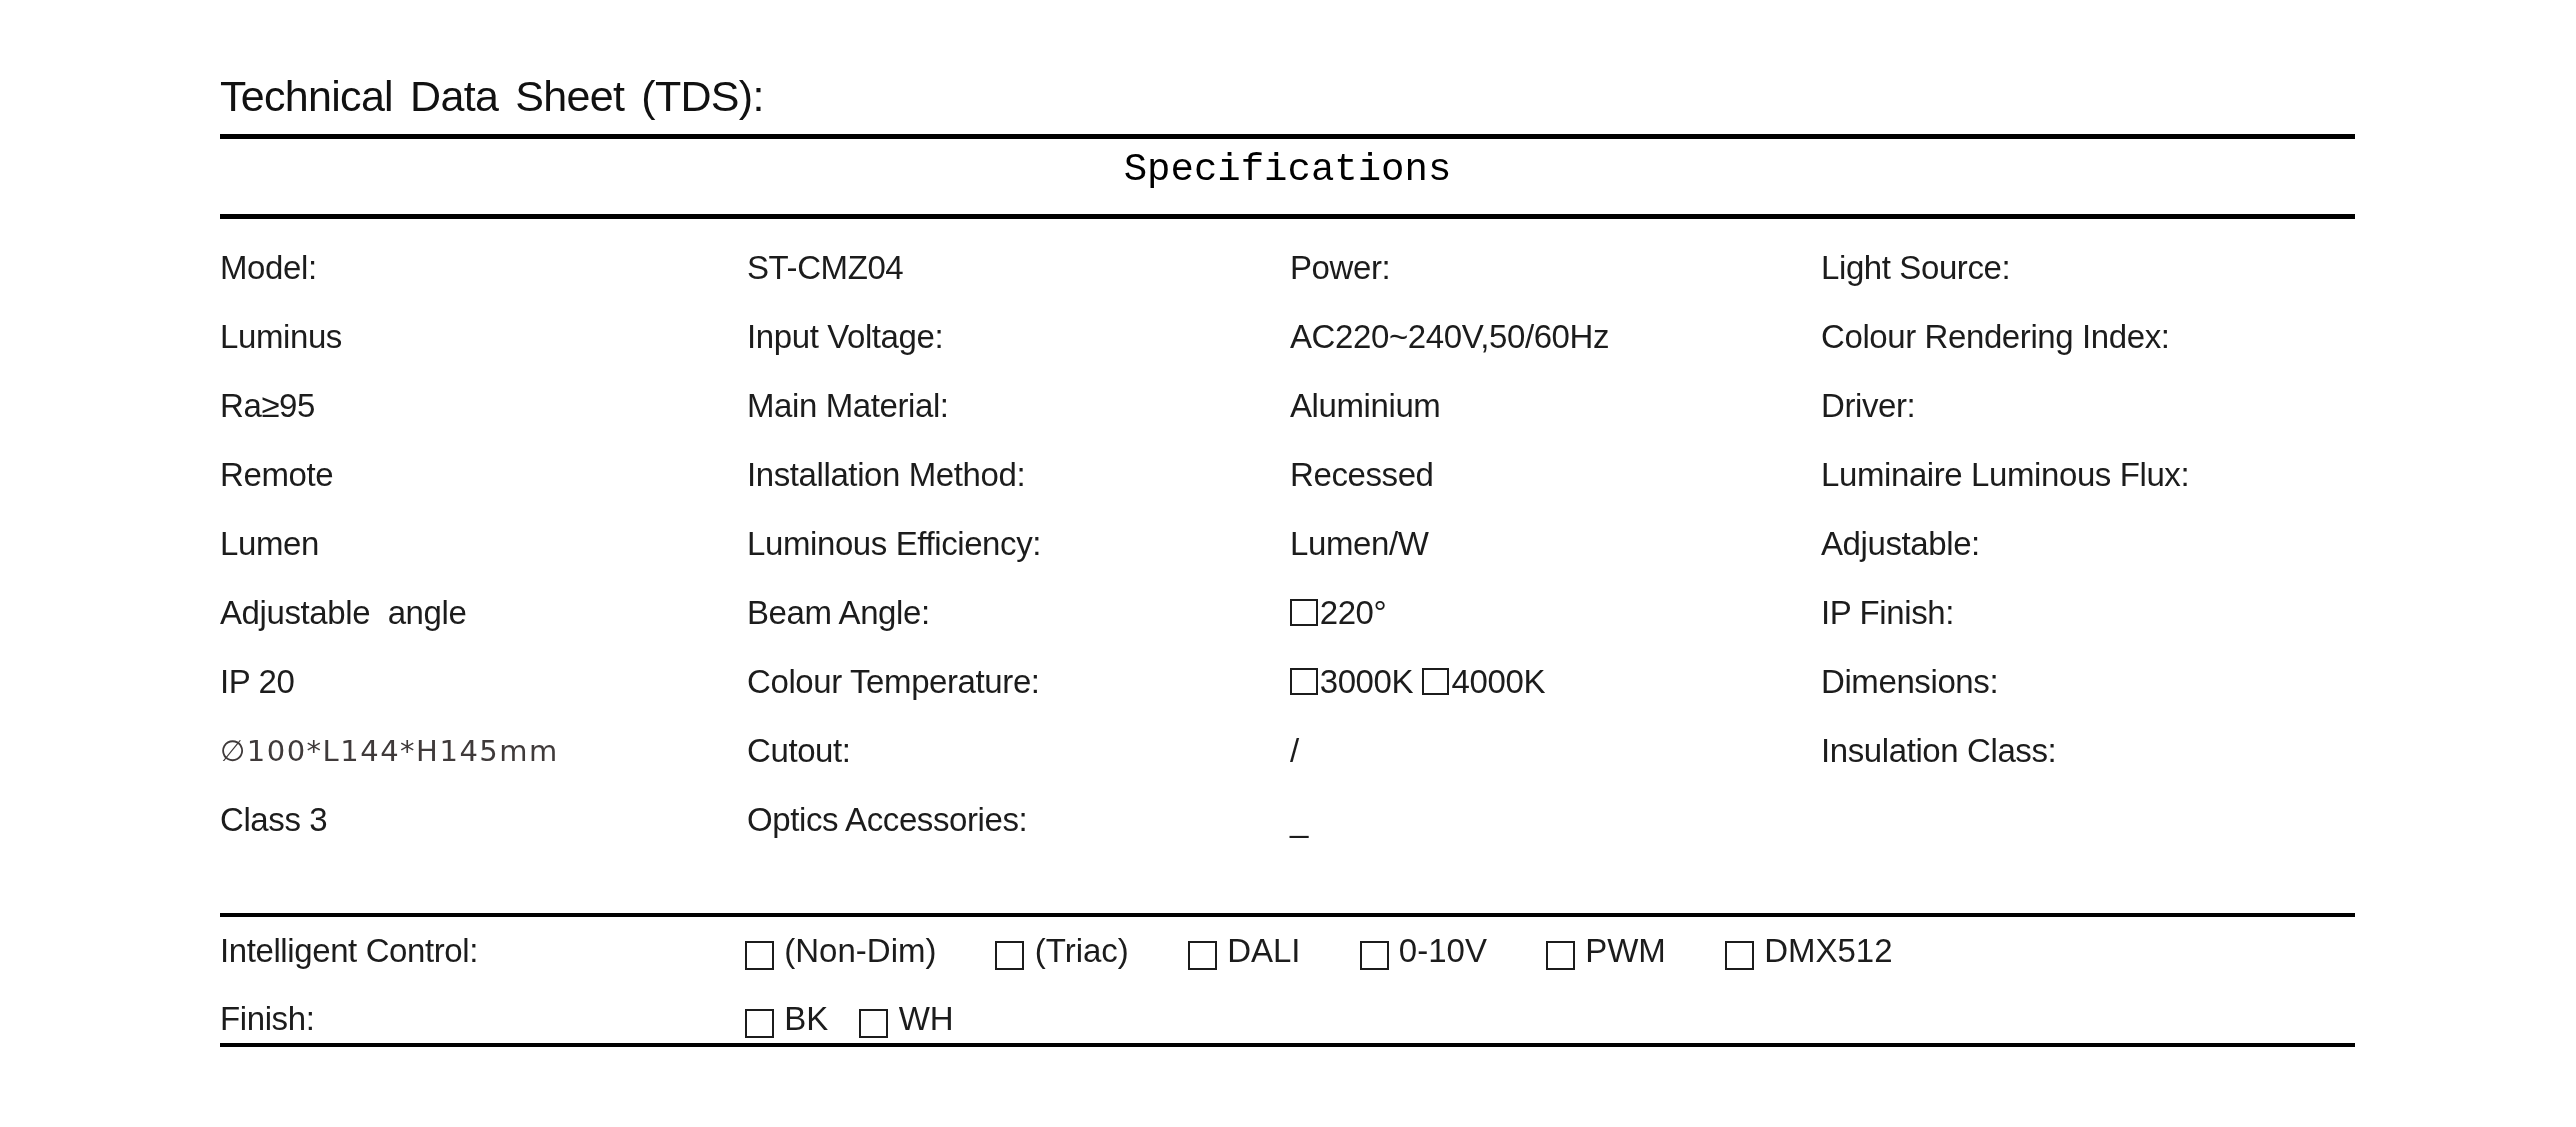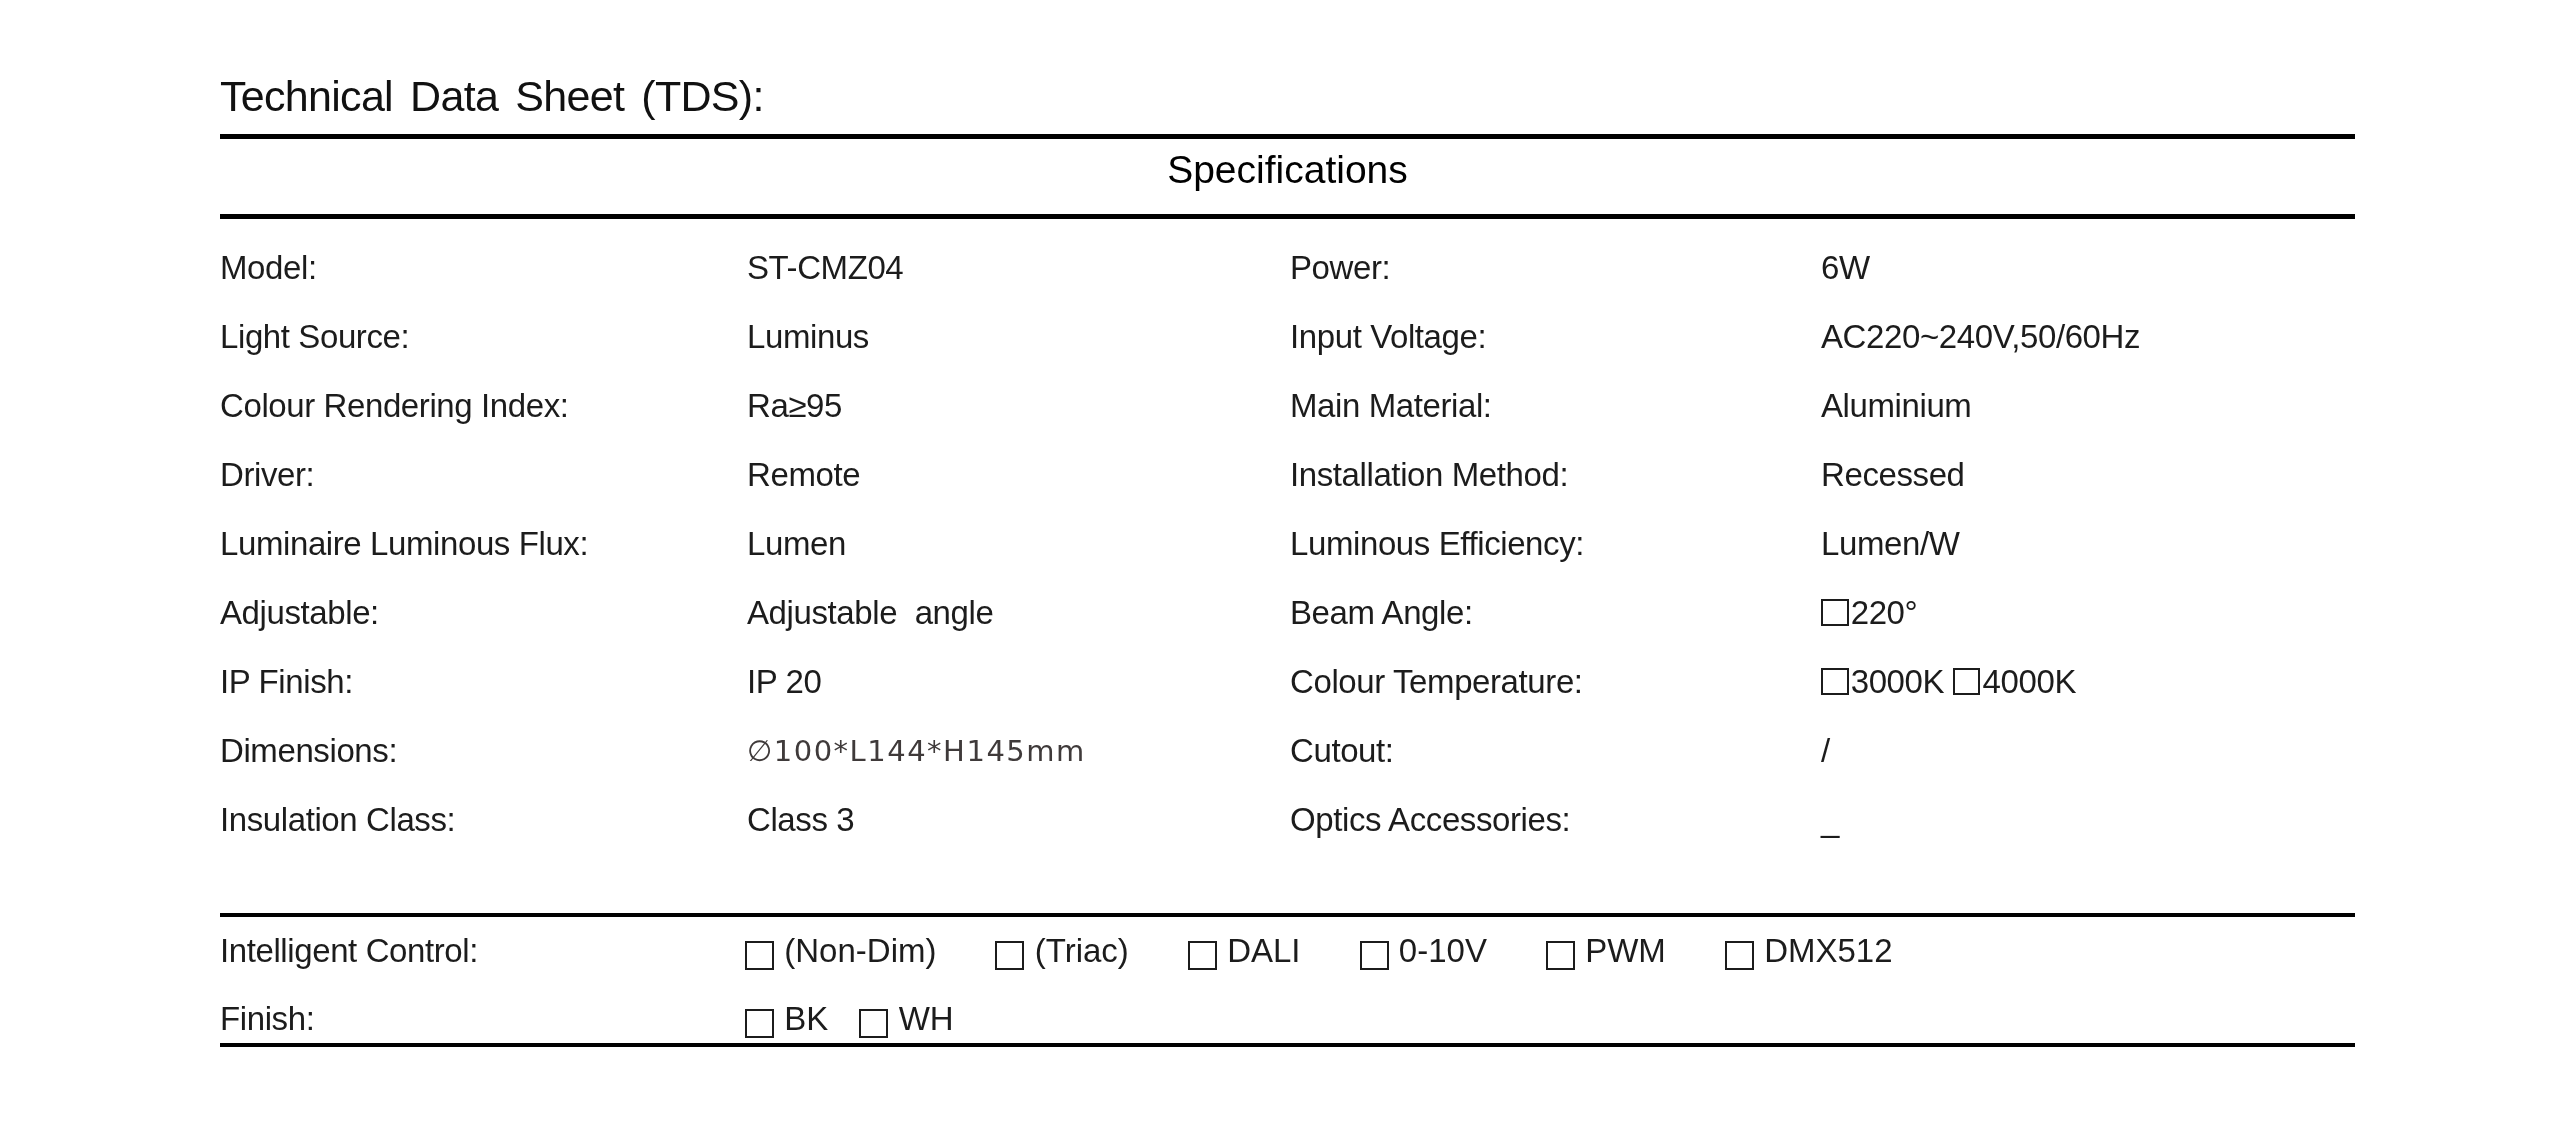--- a/index.html
+++ b/index.html
@@ -31,20 +31,21 @@
   .rule.r2{top:214px;height:5.1px;}
   .rule.r3{top:913px;height:3.7px;}
   .rule.r4{top:1043px;height:3.7px;}
   .spec-header{
     position:absolute;
     left:220px; top:148px;
     width:2135px;
     text-align:center;
     font-size:39px;
     color:#000000;
+    font-family:Liberation Mono, monospace;
   }
   .spec-grid{
     position:absolute;
     left:220px; top:233px;
     width:2135px;
     display:grid;
     grid-template-columns:527px 543px 531px 534px;
     grid-auto-rows:69px;
     align-items:center;
     font-size:33px;
@@ -111,21 +112,20 @@
   <div class="rule r1"></div>
 
   <div class="spec-header">Specifications</div>
 
   <div class="rule r2"></div>
 
   <div class="spec-grid" id="specGrid">
       <div class="cell">Model:</div>
       <div class="cell"><span>ST-CMZ04</span></div>
       <div class="cell">Power:</div>
-      <div class="cell"><span>6W</span></div>
       <div class="cell">Light Source:</div>
       <div class="cell"><span>Luminus</span></div>
       <div class="cell">Input Voltage:</div>
       <div class="cell"><span>AC220~240V,50/60Hz</span></div>
       <div class="cell">Colour Rendering Index:</div>
       <div class="cell"><span>Ra≥95</span></div>
       <div class="cell">Main Material:</div>
       <div class="cell"><span>Aluminium</span></div>
       <div class="cell">Driver:</div>
       <div class="cell"><span>Remote</span></div>

